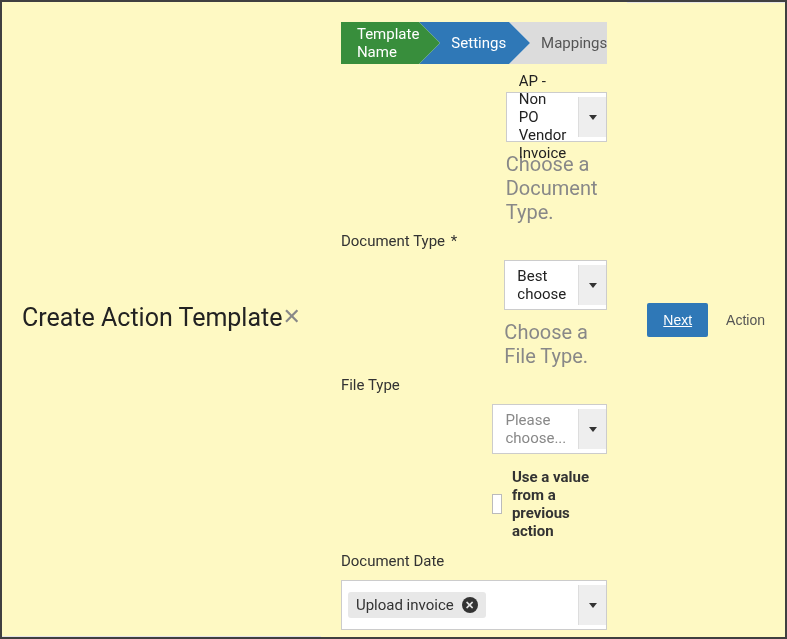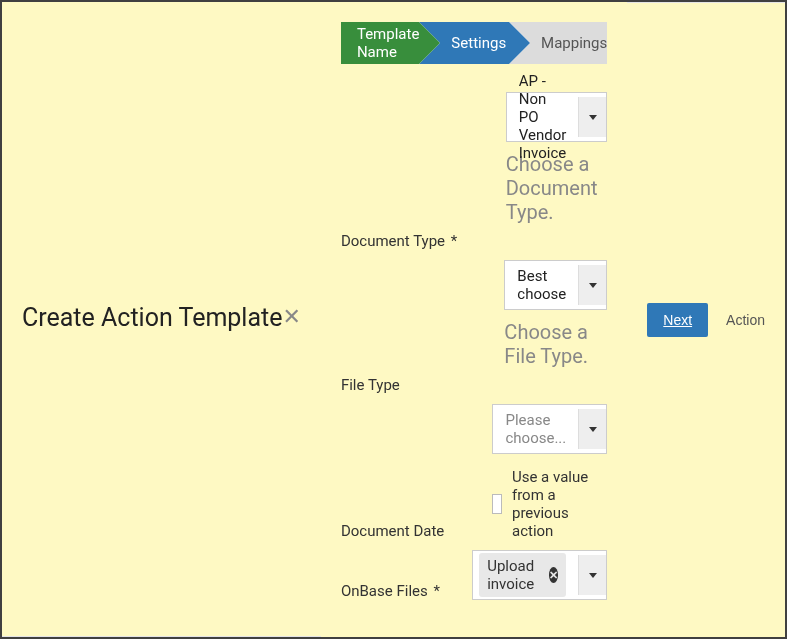--- a/index.html
+++ b/index.html
@@ -162,20 +162,22 @@
     .help-text {
       color: #888;
       font-size: 20px;
       margin-top: 10px;
       margin-bottom: 26px;
     }
     .checkbox-row {
       display: flex;
       align-items: center;
       margin-top: 14px;
+      margin-bottom: 30px;
+      font-weight: bold;
     }
     .checkbox {
       width: 20px;
       height: 20px;
       border: 1px solid #bbb;
       margin-right: 10px;
       cursor: pointer;
       background: #fff;
     }
     .checkbox-label {
@@ -302,24 +304,20 @@
             </div>
         </div>
         <div class="checkbox-row">
           <div class="checkbox"></div>
           <span class="checkbox-label">Use a value from a previous action</span>
         </div>
       </div>
     </div>
 
     <div class="form-row">
-      <div class="form-label-col">
-        <span>OnBase Files</span>
-        <span class="required-mark">*</span>
-      </div>
       <div class="form-input-col">
         <div class="select-box">
           <div class="select-value" style="padding-left:6px">
             <span class="chip">
               <span>Upload invoice</span>
               <span class="chip-remove">✕</span>
             </span>
           </div>
           <div class="select-caret">
               <div class="caret-down"></div>

